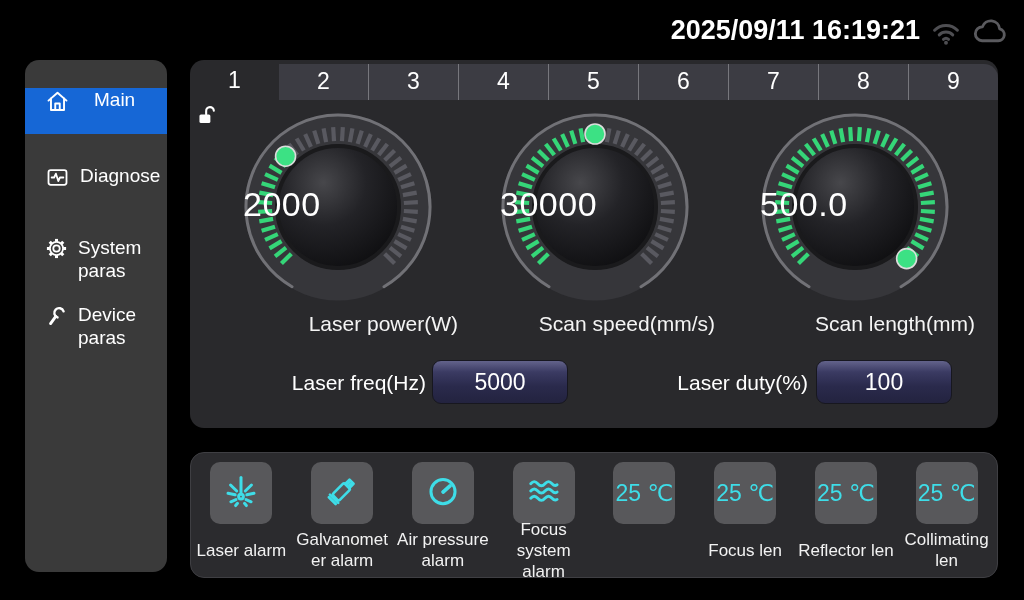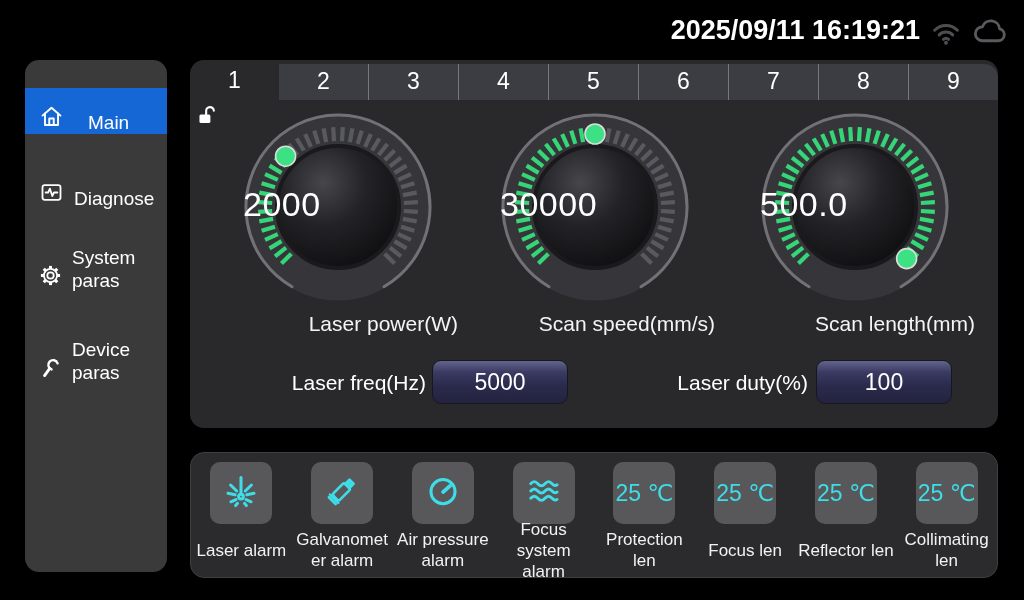--- a/index.html
+++ b/index.html
@@ -12,27 +12,27 @@
 
   
   #clock{position:absolute;right:104px;top:15px;font-size:27px;font-weight:600;color:#fff}
   #wifi{position:absolute;right:60px;top:14px}
   #cloud{position:absolute;right:12px;top:13px}
 
   
   #sidebar{position:absolute;left:25px;top:60px;width:142px;height:512px;
     background:#3a3a3a;border-radius:14px}
   .side-item{position:absolute;left:0;width:100%;box-sizing:border-box;
-    display:flex;align-items:flex-end;gap:9px;padding-left:13px;cursor:pointer}
+    display:flex;align-items:flex-start;gap:9px;padding-left:19px;cursor:pointer}
   .side-item .s-lbl{font-size:19px;line-height:23px;width:88px;overflow-wrap:anywhere;color:#fff}
   #si0{top:28px;height:46px;background:#1667d6}
   #si0 .s-lbl{margin-left:14px;width:60px}
   #si1{top:104px;height:46px}
   #si2{top:176px;height:56px}
-  #si3{top:268px;height:56px}
+  #si3{top:243px;height:56px}
 
   
   #panel{position:absolute;left:190px;top:60px;width:808px;height:368px;
     background:#29292c;border-radius:14px}
   #tabbar{position:absolute;top:0;left:0;right:0;height:40px;display:flex}
   .tab{flex:1;text-align:center;font-size:23px;color:#fff;cursor:pointer;
     background:#3c3c43;margin-top:4px;height:36px;line-height:34px;
     border-left:1px solid #77777d;box-sizing:border-box}
   .tab.sel{background:transparent;margin-top:0;height:40px;line-height:40px;
     border-left:none;border-top-left-radius:14px}
@@ -408,21 +408,20 @@
         </svg>
       </span>
     </div>
     <div class="b-lbl">Focus system alarm</div>
   </div>
 
   <div class="cell">
     <div class="tile">
       <span class="temp">25 ℃</span>
     </div>
-    <div class="b-lbl">Protection len</div>
   </div>
 
   <div class="cell">
     <div class="tile">
       <span class="temp">25 ℃</span>
     </div>
     <div class="b-lbl">Focus len</div>
   </div>
 
   <div class="cell">

